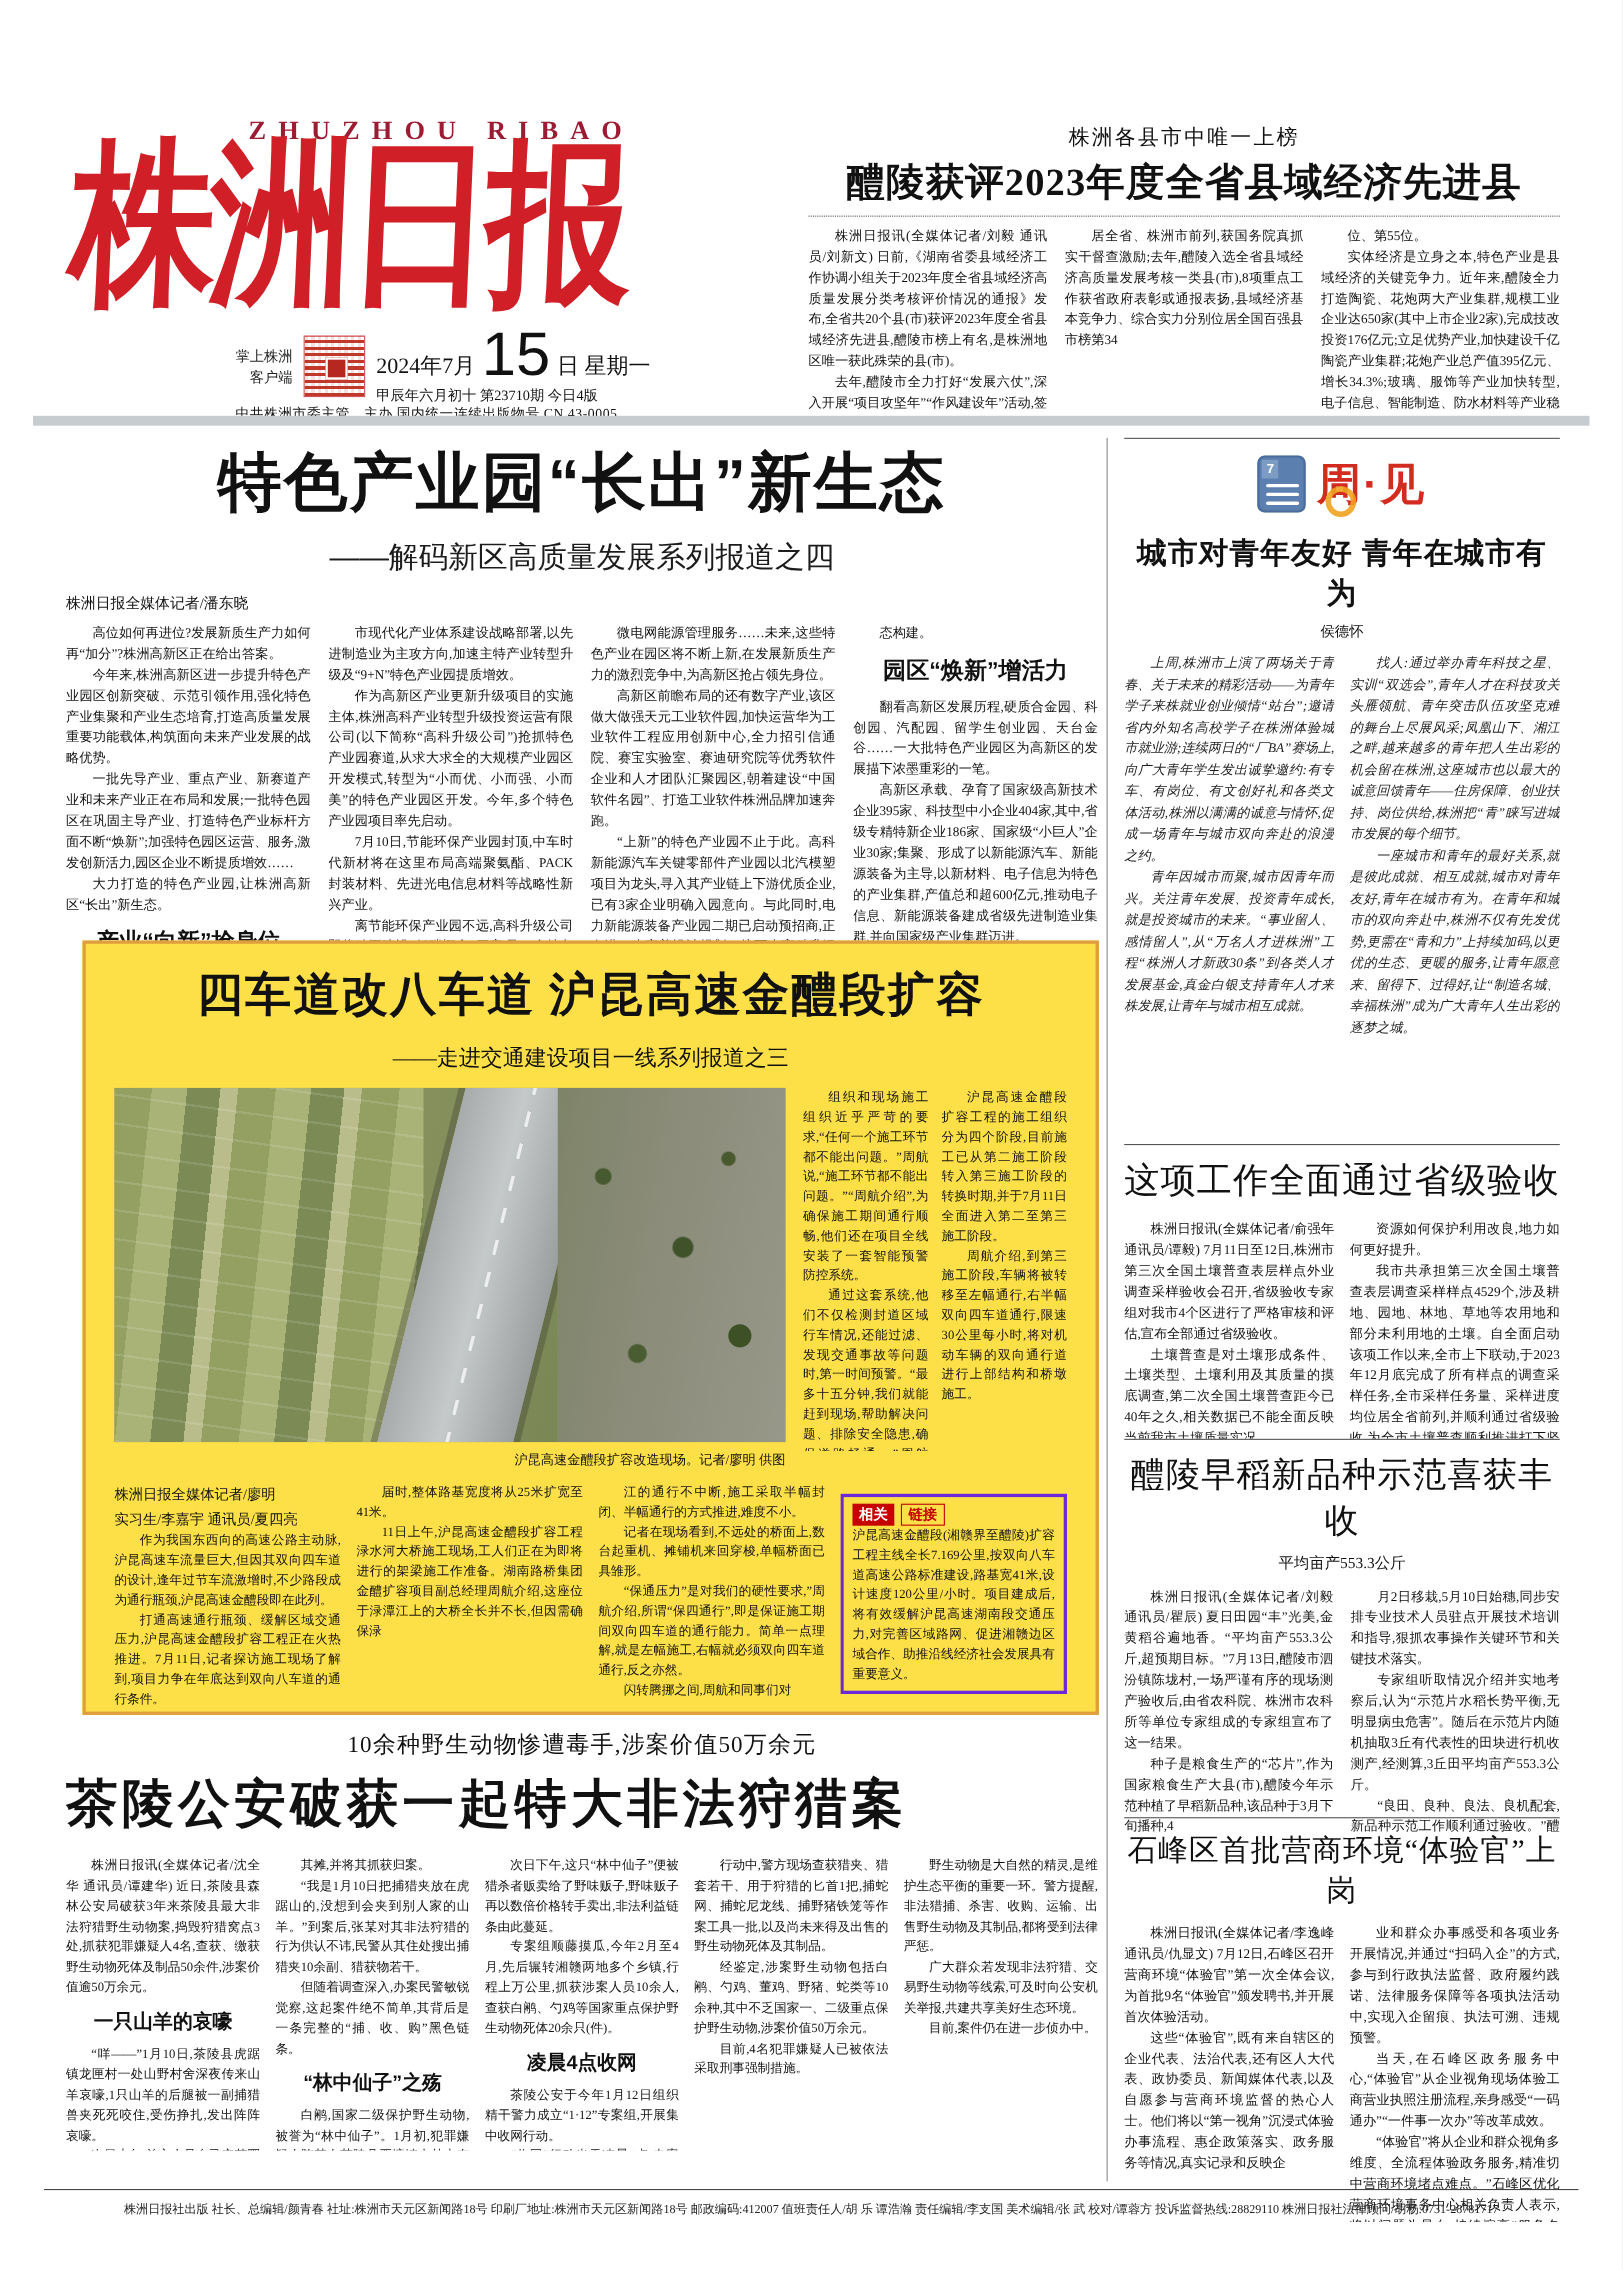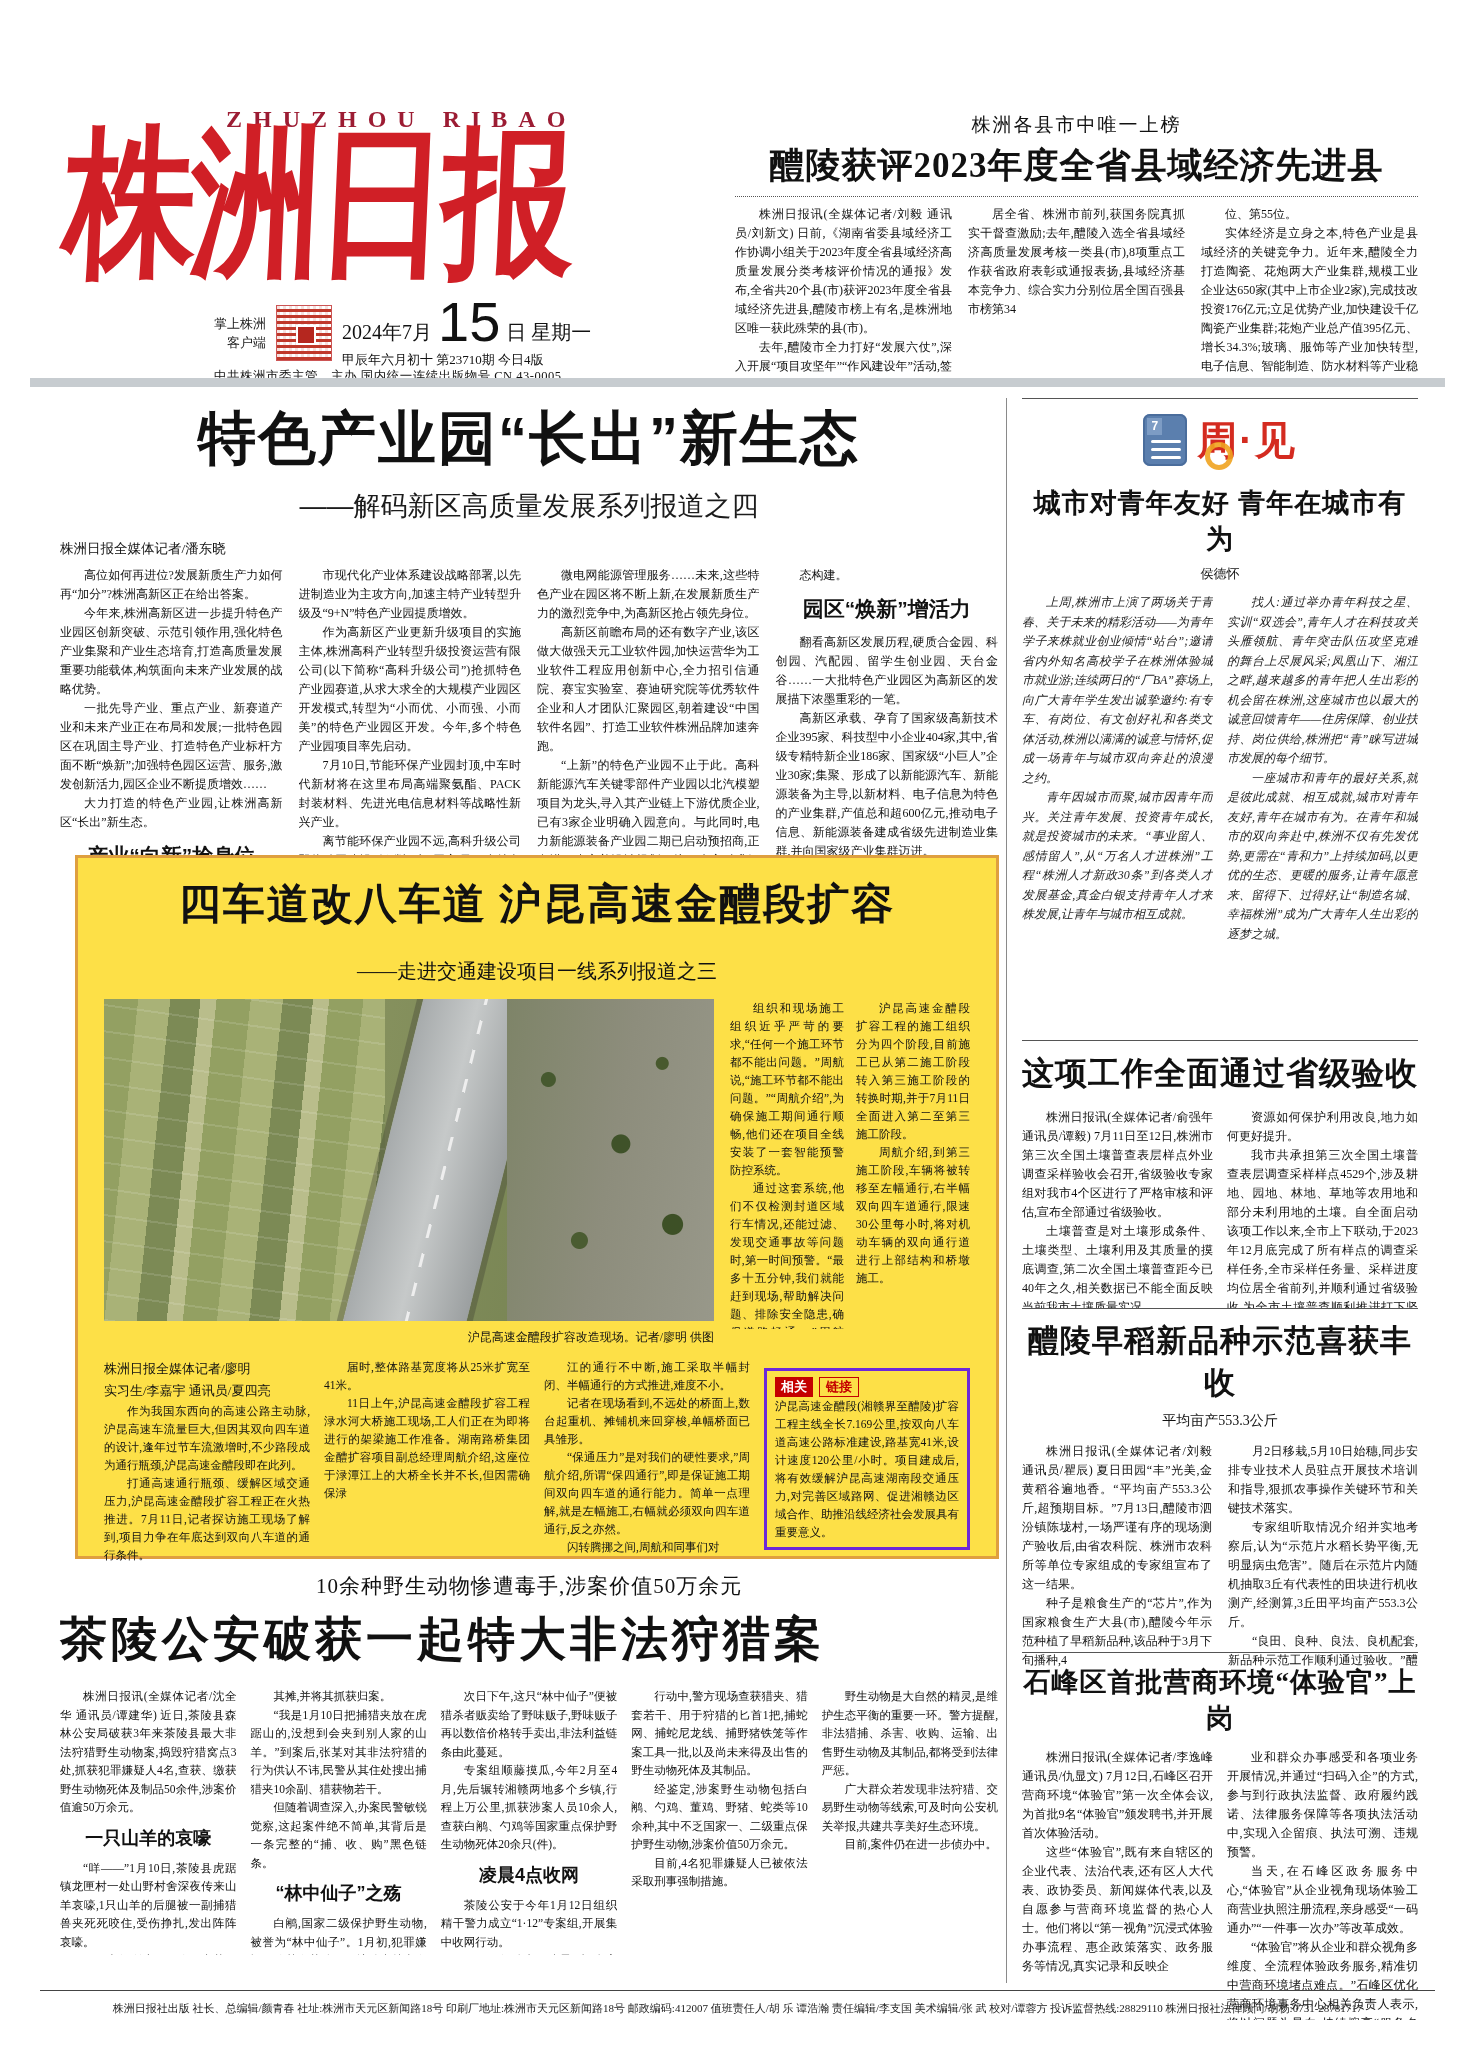--- a/index.html
+++ b/index.html
@@ -53,29 +53,29 @@
   .notepad .b7{position:absolute;left:4px;top:4px;width:15px;height:17px;background:#7d9cc4;color:#fff;
                font-size:12px;font-weight:700;text-align:center;line-height:17px;font-family:"Liberation Sans",sans-serif;}
   .notepad .ln{position:absolute;left:8px;right:6px;height:3px;background:#fff;border-radius:2px;}
   .wk-title{font-size:40px;font-weight:900;color:#d42b20;font-family:"Liberation Sans",sans-serif;position:relative;letter-spacing:2px;}
   .wk-title .ring{position:absolute;left:8px;bottom:-2px;width:18px;height:18px;border:5px solid #f0a31f;border-radius:50%;opacity:.9;}
   .wk-head{font-size:27px;font-weight:700;text-align:center;margin-top:14px;font-family:"Liberation Sans",sans-serif;letter-spacing:1px;}
   .wk-by{font-size:13px;text-align:center;margin:8px 0 10px;}
   .weekly .col p{font-style:italic;line-height:19.5px;color:#1d1d1d;}
 
   
-  .ra-head{font-size:32px;font-weight:700;text-align:center;letter-spacing:1px;font-family:"Liberation Serif",serif;}
+  .ra-head{font-size:32px;font-weight:400;text-align:center;letter-spacing:1px;font-family:"Liberation Serif",serif;}
   .ra-sub{font-size:14px;text-align:center;margin-top:8px;}
   .ra-cols{margin-top:12px;}
 
   
   .boxed{border:3px solid #df9f3f;background:#fde047;}
   .bx-inner{padding:18px 26px 12px;}
   .bx-head{font-size:42px;font-weight:700;text-align:center;letter-spacing:2px;font-family:"Liberation Serif",serif;}
-  .bx-sub{font-size:20px;text-align:center;margin-top:26px;}
+  .bx-sub{font-size:20px;text-align:center;margin-top:16px;}
   .bx-main{display:flex;gap:16px;margin-top:14px;}
   .photo-wrap{width:610px;flex:none;}
   .photo{width:610px;height:322px;position:relative;overflow:hidden;background:linear-gradient(100deg,#97a06a,#7e8a58 60%,#6f7c4e);}
   .ph-fields{position:absolute;left:0;top:0;width:46%;height:100%;
      background:repeating-linear-gradient(96deg,#93a062 0 34px,#a9b277 34px 66px,#7c8a55 66px 96px,#b9bd8b 96px 112px);}
   .ph-fields:after{content:"";position:absolute;inset:0;background:repeating-linear-gradient(8deg,rgba(255,255,255,.12) 0 2px,transparent 2px 26px);}
   .ph-road{position:absolute;left:46%;top:-40%;width:120px;height:180%;background:linear-gradient(90deg,#a7abac,#c6c9c9 45%,#9b9fa0);
      transform:rotate(14deg);box-shadow:0 0 0 6px rgba(60,60,50,.35);}
   .ph-road:after{content:"";position:absolute;left:50%;top:0;width:3px;height:100%;
      background:repeating-linear-gradient(0deg,#eee 0 14px,transparent 14px 30px);}

